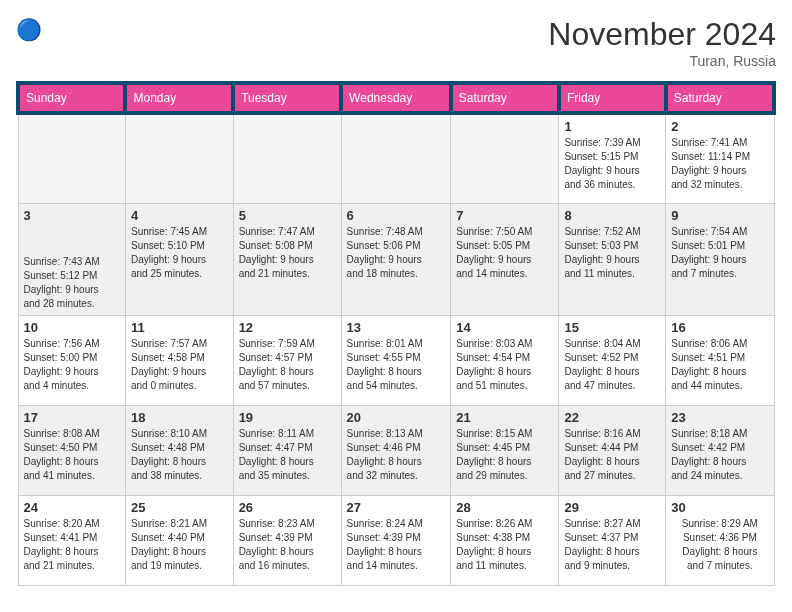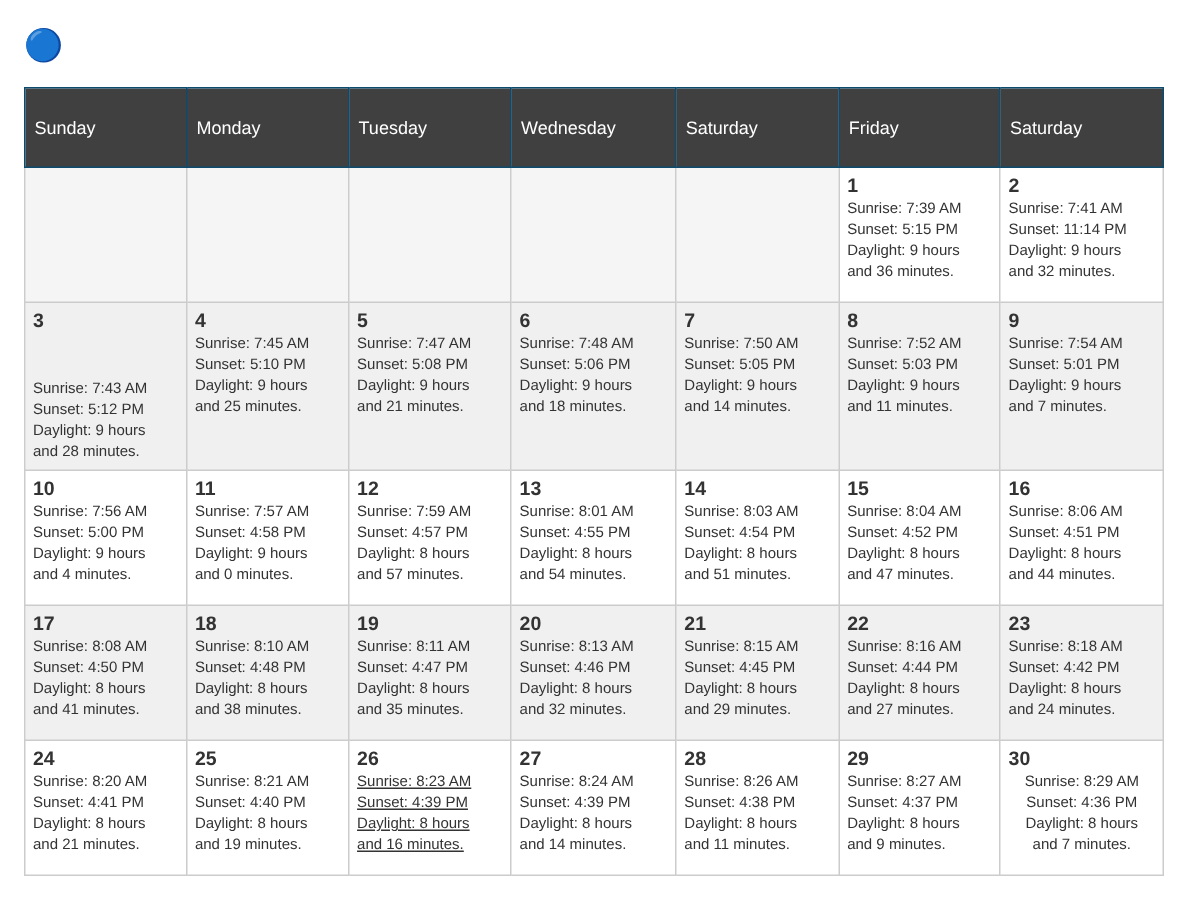--- a/index.html
+++ b/index.html
@@ -45,27 +45,27 @@
     .location {
       font-size: 14px;
       color: #666;
     }
     .calendar {
       width: 100%;
       border-collapse: collapse;
       font-size: 11px;
     }
     .calendar th {
-      background: #404040;
+      background: #ec4899;
       color: #fff;
       text-align: left;
-      padding: 19px 6px;
+      padding: 6px 6px;
       font-size: 12px;
       font-weight: normal;
-      border: 1px solid #0c4a6e;
+      border: 4px solid #0c4a6e;
     }
     .calendar td {
       border: 1px solid #ccc;
       vertical-align: top;
       padding: 4px 5px;
       width: 113px;
       min-height: 80px;
       height: 90px;
     }
     .calendar td.empty {
@@ -100,20 +100,24 @@
     }
   </style>
 </head>
 <body>
 
 <div class="header-area">
   <div class="logo">
     <svg class="logo-bird" viewBox="0 0 40 40" xmlns="http://www.w3.org/2000/svg">
       <text y="28" font-size="28">🔵</text>
     </svg>
+  </div>
+  <div class="title-area">
+    <div class="month-title">November 2024</div>
+    <div class="location">Turan, Russia</div>
   </div>
 </div>
 
 <table class="calendar">
   <thead>
     <tr>
     <th>Sunday</th>
         <th>Monday</th>
         <th>Tuesday</th>
         <th>Wednesday</th>
@@ -307,21 +311,21 @@
         </td>
         <td>
           <span class="day-number">25</span>
           <div class="day-info" style="white-space: pre-line;">Sunrise: 8:21 AM
 Sunset: 4:40 PM
 Daylight: 8 hours
 and 19 minutes.</div>
         </td>
         <td>
           <span class="day-number">26</span>
-          <div class="day-info" style="white-space: pre-line; text-decoration: underline;">Sunrise: 8:23 AM
+          <div class="day-info" style="white-space: pre-line;">Sunrise: 8:23 AM
 Sunset: 4:39 PM
 Daylight: 8 hours
 and 16 minutes.</div>
         </td>
         <td>
           <span class="day-number">27</span>
           <div class="day-info" style="white-space: pre-line;">Sunrise: 8:24 AM
 Sunset: 4:39 PM
 Daylight: 8 hours
 and 14 minutes.</div>

